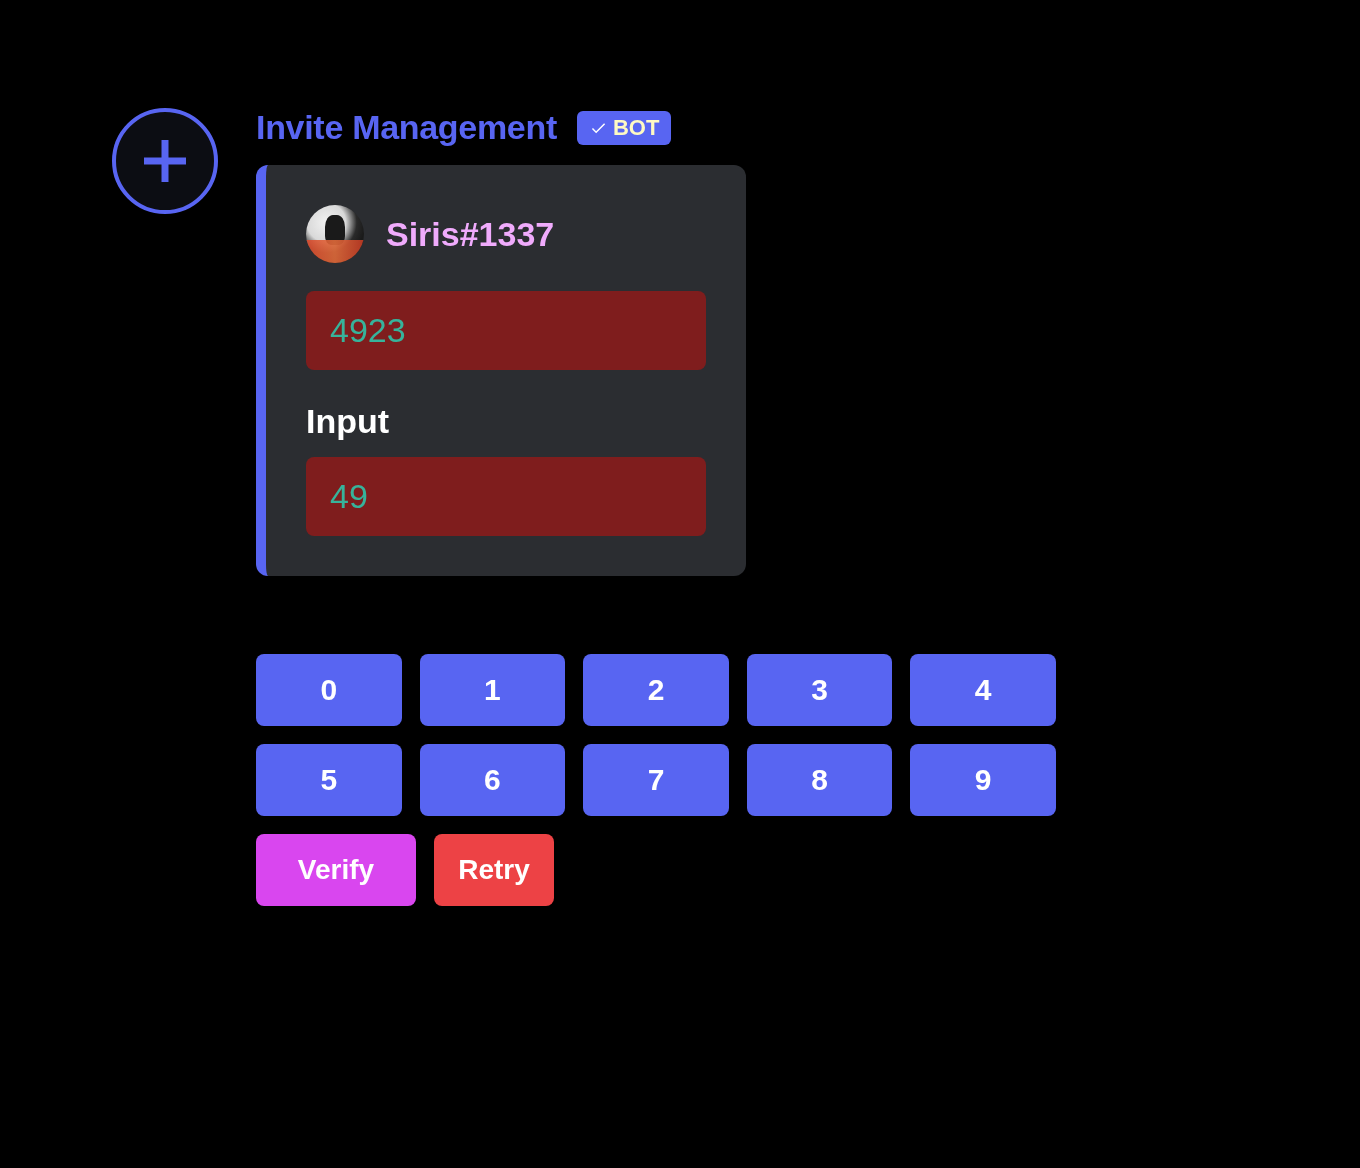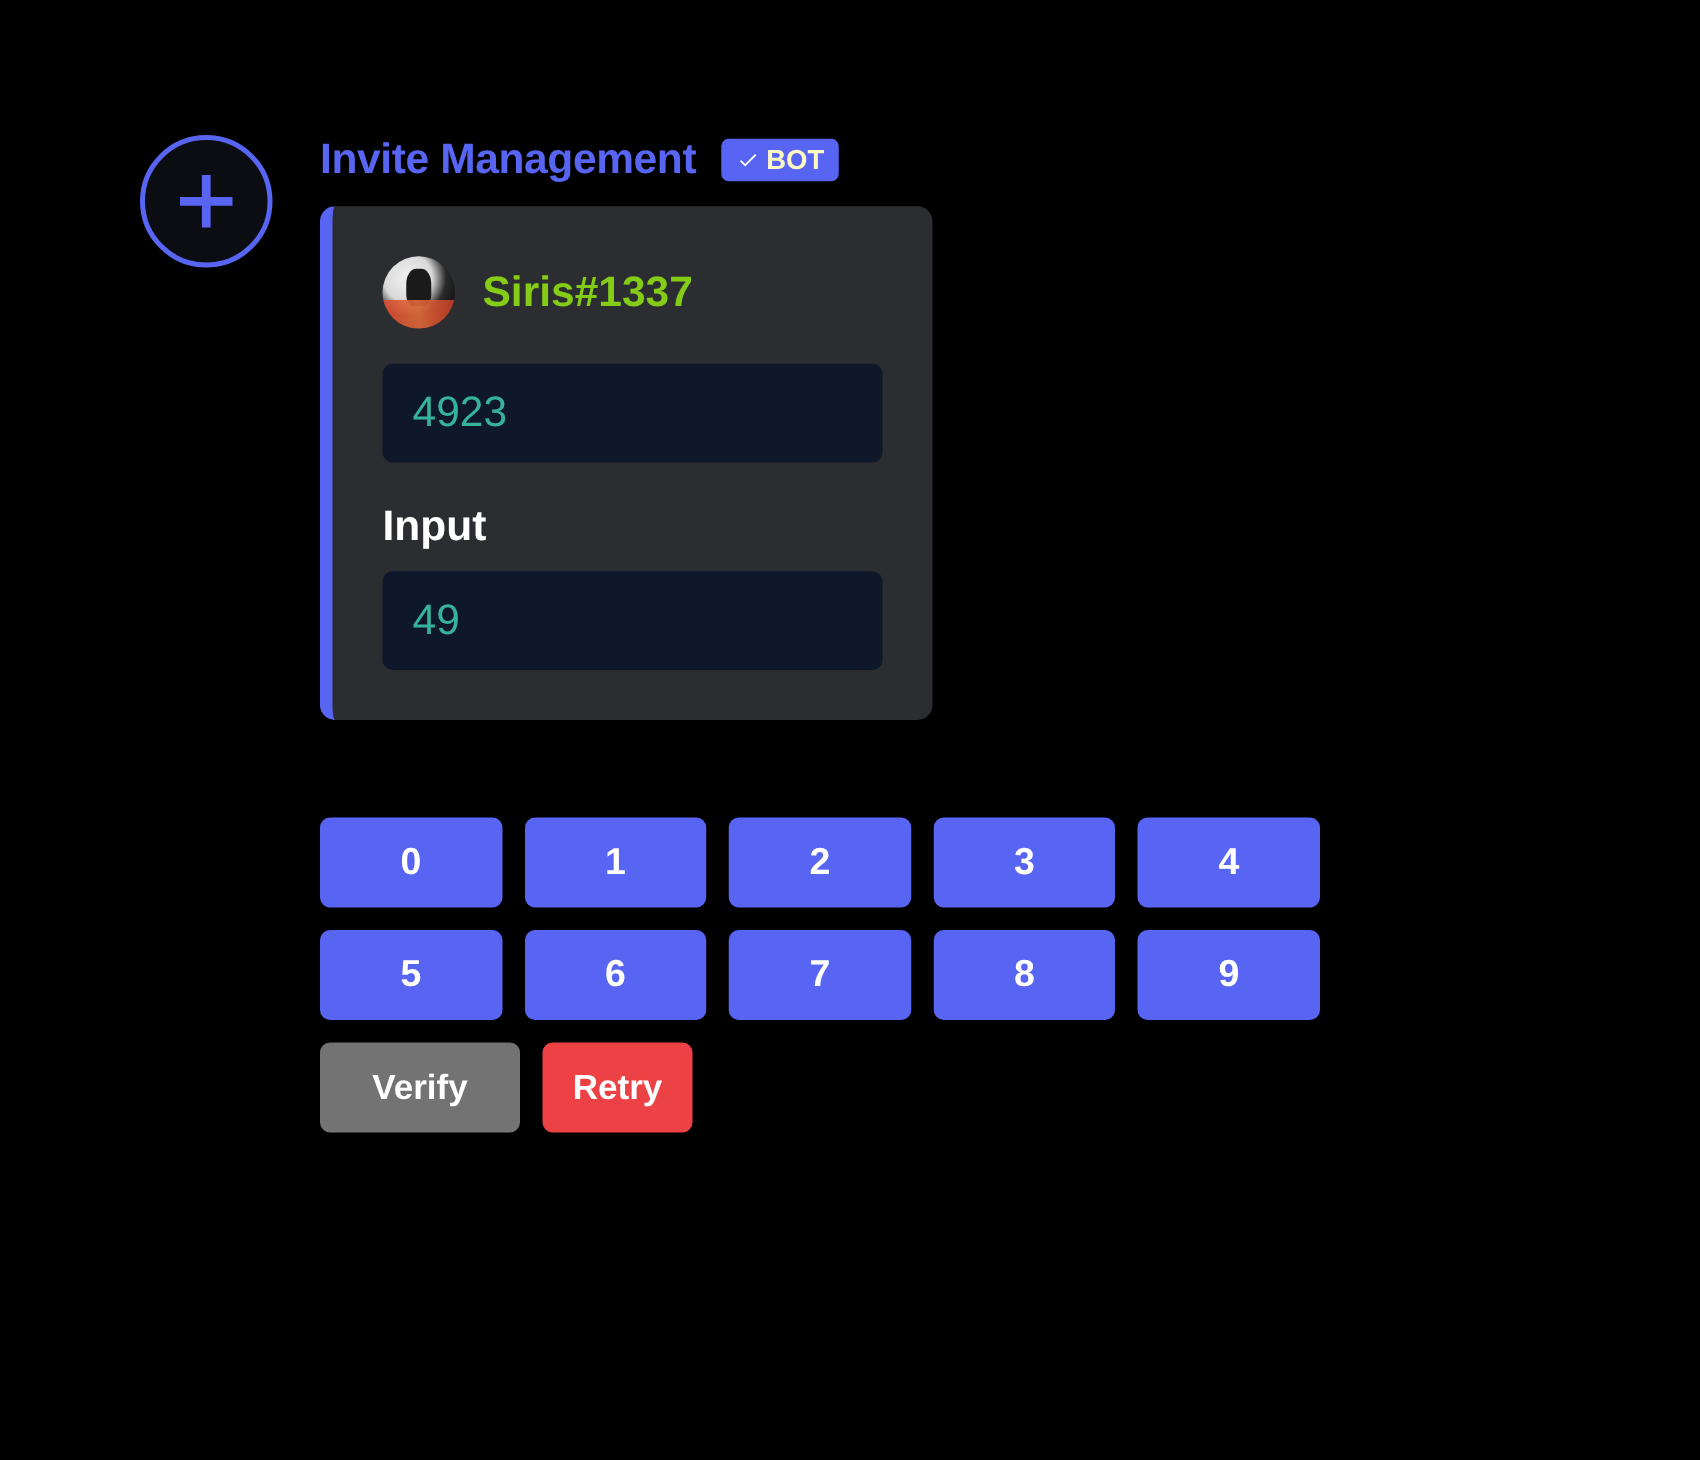--- a/index.html
+++ b/index.html
@@ -98,32 +98,32 @@
   .avatar::before{
     content:"";
     position:absolute;
     left:50%; top:18%;
     width:20px; height:30px;
     background:#1a1a1a;
     transform:translateX(-50%);
     border-radius:40% 40% 30% 30%;
   }
   .author-name {
-    color: #84cc16;
+    color: #f0abfc;
     font-size: 34px;
     font-weight: 700;
   }
   .field-label {
     color: #fff;
     font-size: 34px;
     font-weight: 800;
     margin-bottom: 16px;
   }
   .field-box {
-    background: #0f172a;
+    background: #7f1d1d;
     border-radius: 8px;
     padding: 20px 24px;
     color: #2a9d8f;
   }
   .field-box span {
     color: #37b39b;
     font-size: 34px;
     font-weight: 500;
   }
   .field-gap { height: 32px; }
@@ -171,21 +171,21 @@
     border-radius: 8px;
     color: #fff;
     font-size: 28px;
     font-weight: 700;
     cursor: pointer;
     padding: 0 34px;
     display:flex;
     align-items:center;
     justify-content:center;
   }
-  .verify { background: #737373; width:160px; }
+  .verify { background: #d946ef; width:160px; }
   .retry  { background: #ED4245; width:120px; }
 </style>
 </head>
 <body>
 
 <div class="stage">
 
   <div class="plus-circle">
     <svg viewBox="0 0 24 24">
       <path fill="#5865F2" d="M13.5 3h-3v7.5H3v3h7.5V21h3v-7.5H21v-3h-7.5z"></path>

